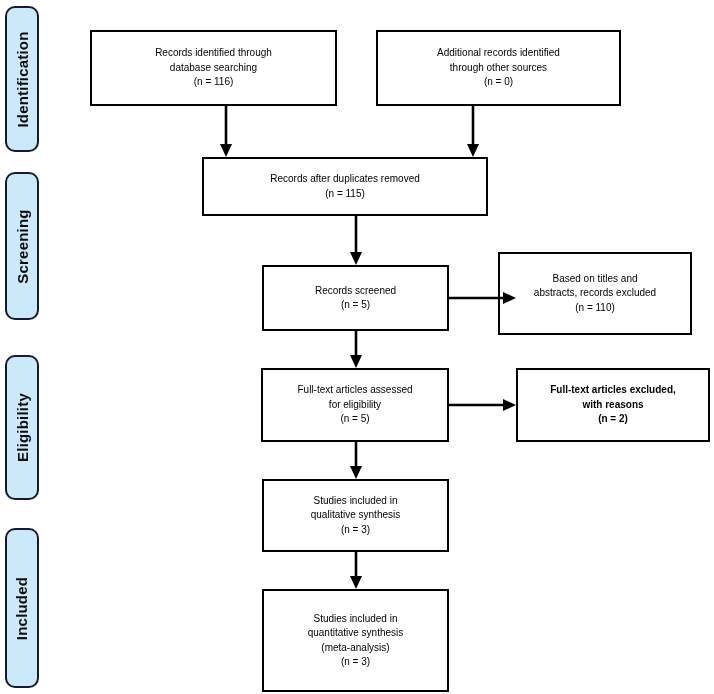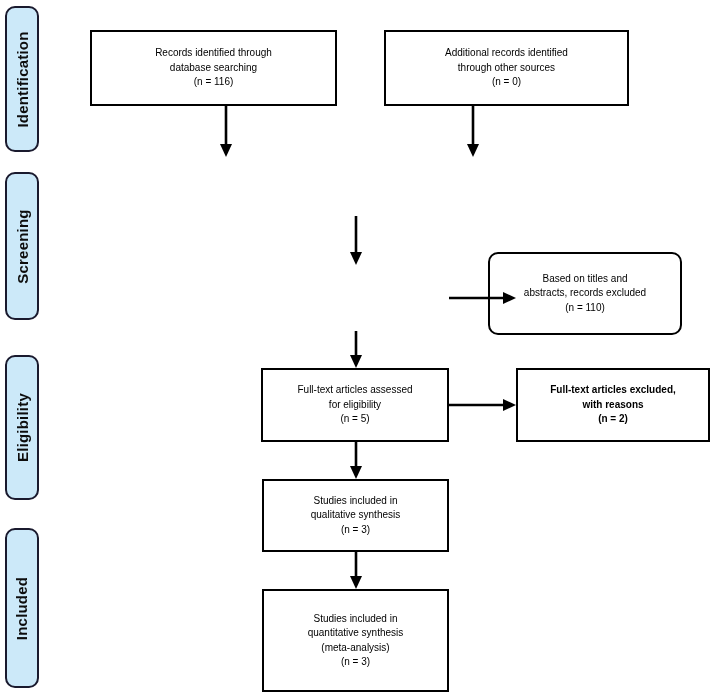--- a/index.html
+++ b/index.html
@@ -87,29 +87,37 @@
   <div class="phase" style="left:5px; top:528px; width:34px; height:160px;">
     <span class="phase-text">Included</span>
   </div>
 
   <div class="node" style="left:90px; top:30px; width:247px; height:76px;">
     <span class="node-text">Records identified through
 database searching
 (n = 116)</span>
   </div>
 
-  <div class="node" style="left:384px; top:30px; width:245px; height:76px;">
+  <div class="node" style="left:376px; top:30px; width:245px; height:76px;">
     <span class="node-text">Additional records identified
 through other sources
 (n = 0)</span>
   </div>
 
+  <div class="node" style="left:202px; top:157px; width:286px; height:59px;">
+    <span class="node-text">Records after duplicates removed
+(n = 115)</span>
+  </div>
 
+  <div class="node" style="left:262px; top:265px; width:187px; height:66px;">
+    <span class="node-text">Records screened
+(n = 5)</span>
+  </div>
 
-  <div class="node" style="left:488px; top:252px; width:194px; height:83px;border-radius:10px;">
+  <div class="node" style="left:498px; top:252px; width:194px; height:83px;">
     <span class="node-text">Based on titles and
 abstracts, records excluded
 (n = 110)</span>
   </div>
 
   <div class="node" style="left:261px; top:368px; width:188px; height:74px;">
     <span class="node-text">Full-text articles assessed
 for eligibility
 (n = 5)</span>
   </div>

